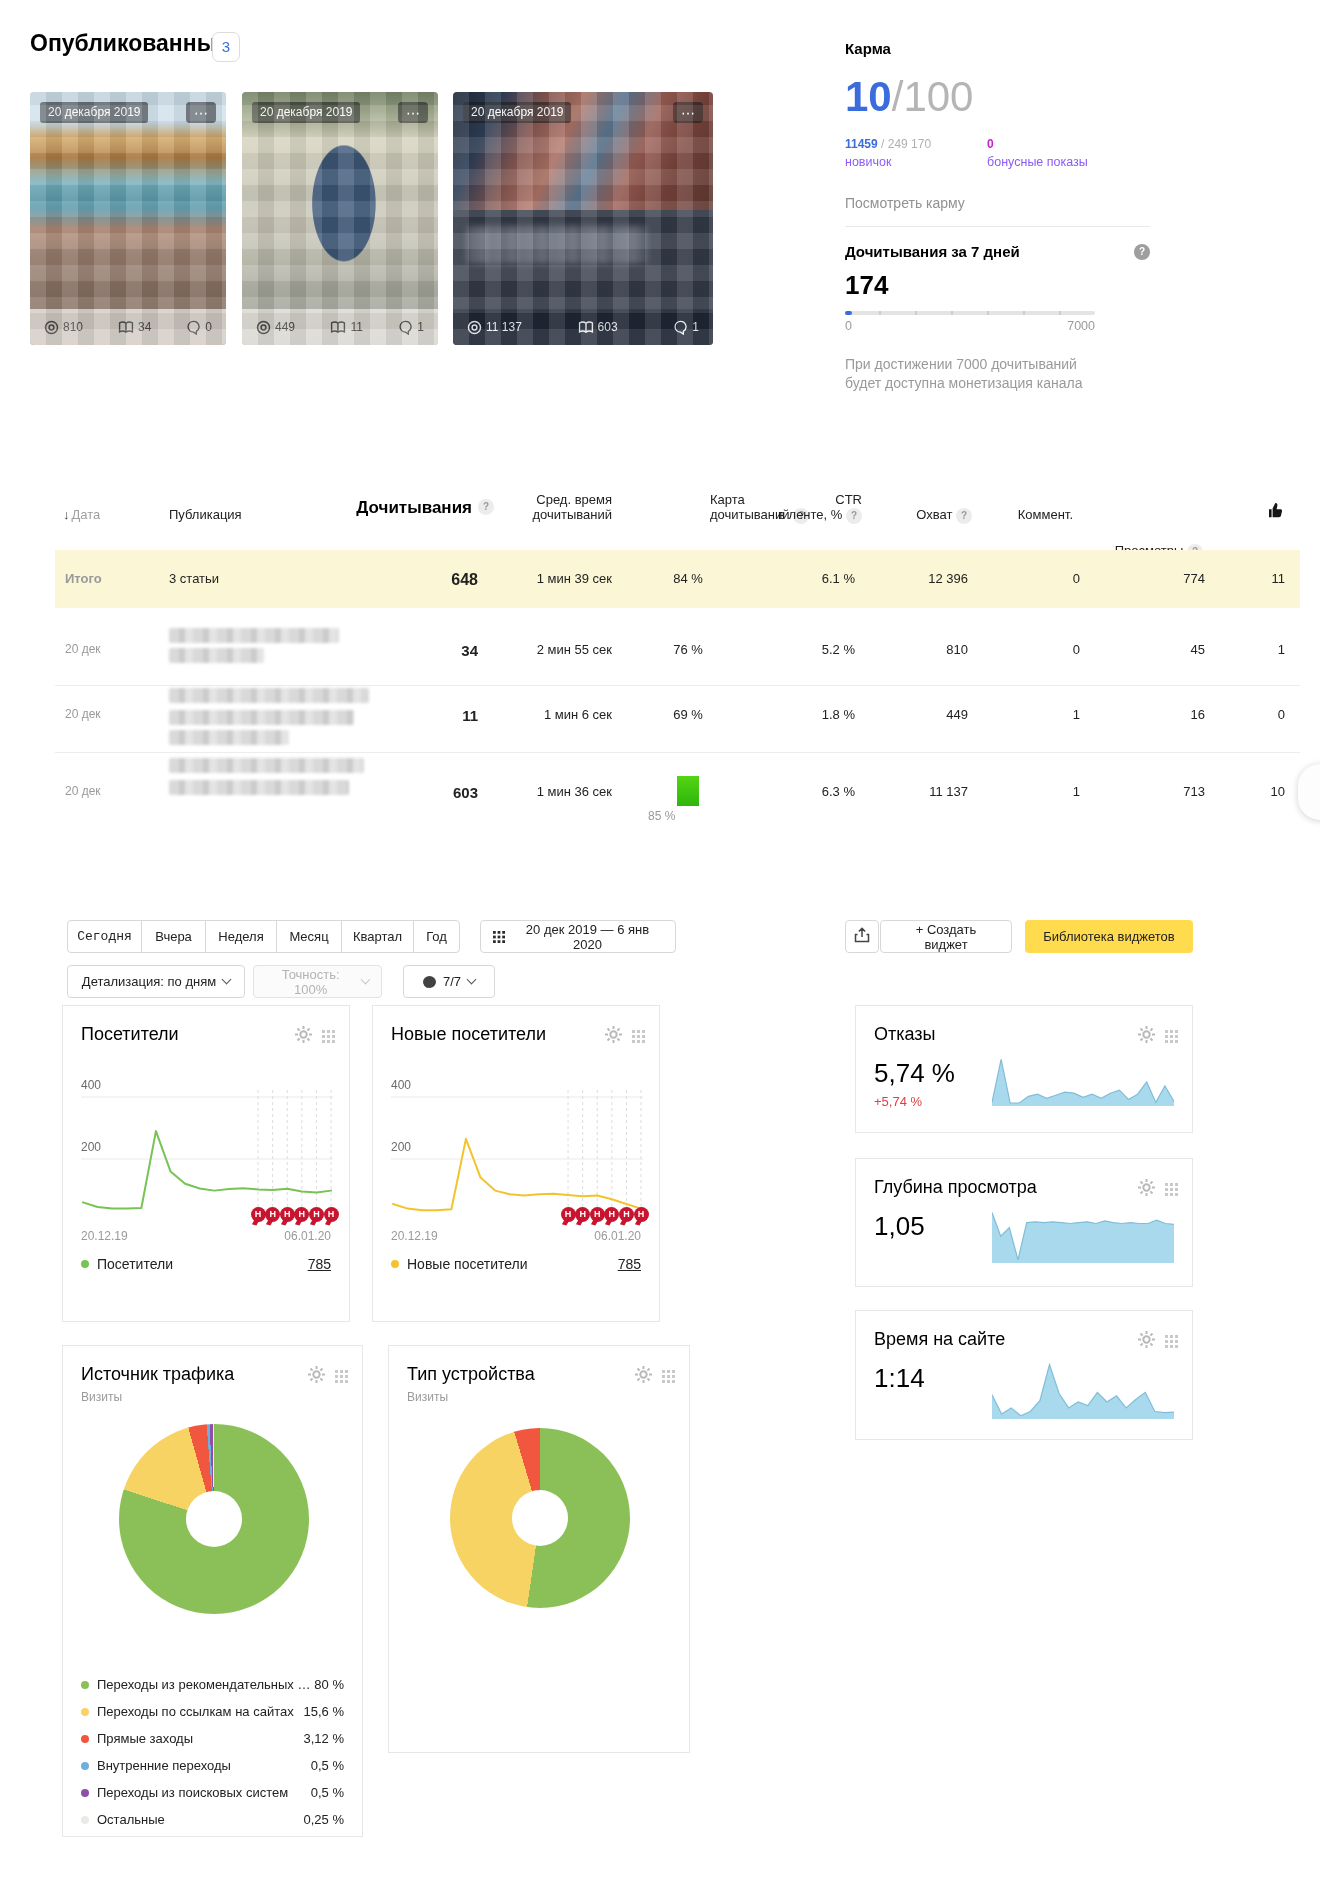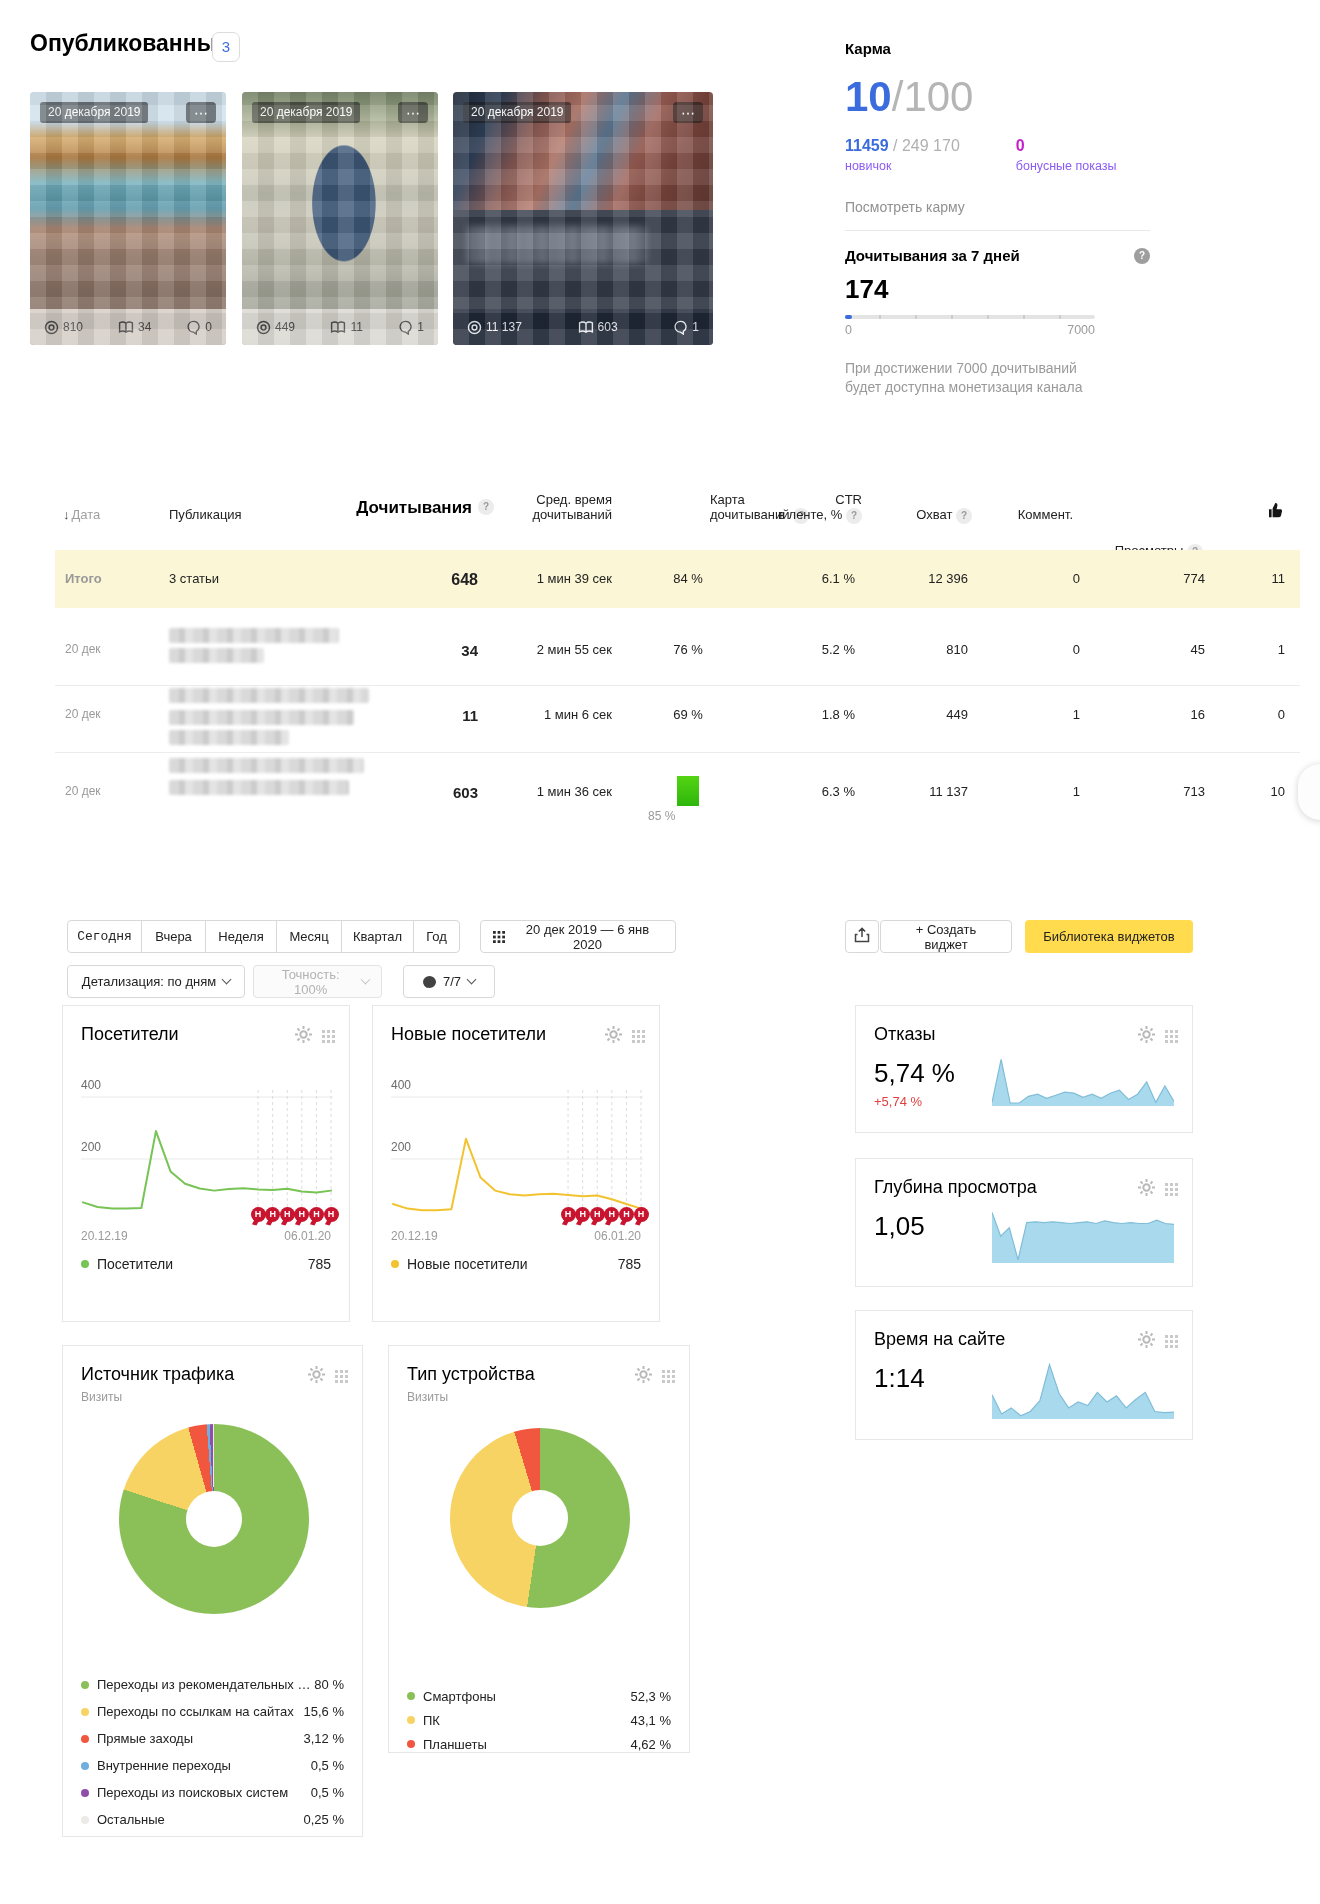--- a/index.html
+++ b/index.html
@@ -43,21 +43,21 @@
   .stat svg { display:block; }
 
   
   .karma { position:absolute; left:845px; top:40px; width:305px; }
   .karma-title { font-size:15px; font-weight:bold; color:#000; }
   .karma-score { margin-top:16px; font-size:42px; }
   .karma-score .v { color:#3b6cde; font-weight:bold; }
   .karma-score .m { color:#b5b5b5; }
   .karma-cols { margin-top:16px; display:flex; }
   .karma-col2 { margin-left:56px; }
-  .karma-num { font-size:16px; }
+  .karma-num { font-size:12px; }
   .karma-num .b { color:#3b6cde; font-weight:bold; }
   .karma-num .g { color:#b0b0b0; }
   .karma-num .p { color:#c321c9; font-weight:bold; }
   .karma-sub { margin-top:4px; font-size:12.5px; color:#8b5cf6; }
   .karma-link { display:inline-block; margin-top:26px; font-size:14px; color:#919191; cursor:pointer; }
   .karma-hr { margin-top:14px; border:none; border-top:1px solid #e8e8e8; }
   .wr-title { margin-top:16px; font-size:15px; font-weight:bold; color:#000; display:flex; justify-content:space-between; align-items:center; }
   .qmark { display:inline-block; width:16px; height:16px; border-radius:50%; background:#ececec; color:#9a9a9a;
       font-size:10px; font-weight:bold; text-align:center; line-height:16px; cursor:pointer; }
   .qmark.dark { background:#9e9e9e; color:#fff; }
@@ -144,21 +144,21 @@
   #w-traffic  { left:62px;  top:1345px; width:301px; height:492px; }
   #w-devices  { left:388px; top:1345px; width:302px; height:408px; }
 
   .chart-box { position:absolute; left:18px; top:70px; width:252px; height:150px; }
   .ytick { position:absolute; left:18px; font-size:12px; color:#6b6b6b; }
   .yt400 { top:72px; } .yt200 { top:134px; }
   .xlabels { position:absolute; left:18px; right:18px; top:223px; display:flex; justify-content:space-between;
       font-size:12px; color:#9a9a9a; }
   .w-legend { position:absolute; left:18px; right:18px; top:250px; display:flex; align-items:center; font-size:14px; }
   .dot { width:8px; height:8px; border-radius:50%; margin-right:8px; flex:none; }
-  .w-legend .val { margin-left:auto; }
+  .w-legend .val { margin-left:auto;text-decoration:underline; }
   .hbadge { position:absolute; top:131px; width:15px; height:15px; border-radius:50%; background:#c8142e;
       color:#fff; font-size:9px; font-weight:bold; text-align:center; line-height:15px; }
   .hbadge::after { content:""; position:absolute; left:2px; bottom:-3px; width:5px; height:5px;
       background:#c8142e; transform:skew(-15deg) rotate(15deg); }
 
   .big-num { position:absolute; left:18px; top:52px; font-size:26px; color:#000; }
   .delta { position:absolute; left:18px; top:88px; font-size:13px; color:#e23e3e; }
   .spark { position:absolute; right:18px; top:48px; width:182px; }
 
   .pie { position:absolute; border-radius:50%; }
@@ -721,32 +721,15 @@
               <rect x="5" y="5" width="3" height="3"></rect>
               <rect x="10" y="5" width="3" height="3"></rect>
               <rect y="10" width="3" height="3"></rect>
               <rect x="5" y="10" width="3" height="3"></rect>
               <rect x="10" y="10" width="3" height="3"></rect>
             </g>
           </svg>
         </span>
     </div>
     <div class="pie" id="pie-devices" style="background: conic-gradient(rgb(139, 192, 88) 0%, rgb(139, 192, 88) 52.29%, rgb(247, 211, 100) 52.29%, rgb(247, 211, 100) 95.38%, rgb(241, 86, 63) 95.38%, rgb(241, 86, 63) 100%);"></div>
-    <div class="plegend">
-      <div class="prow">
-          <span class="dot" style="background-color: rgb(139, 192, 88);"></span>
-          <span>Смартфоны</span>
-          <span class="val">52,3 %</span>
-        </div>
-      <div class="prow">
-          <span class="dot" style="background-color: rgb(247, 211, 100);"></span>
-          <span>ПК</span>
-          <span class="val">43,1 %</span>
-        </div>
-      <div class="prow">
-          <span class="dot" style="background-color: rgb(241, 86, 63);"></span>
-          <span>Планшеты</span>
-          <span class="val">4,62 %</span>
-        </div>
-    </div>
   </div>
 
 </div>
 
 </body></html>

